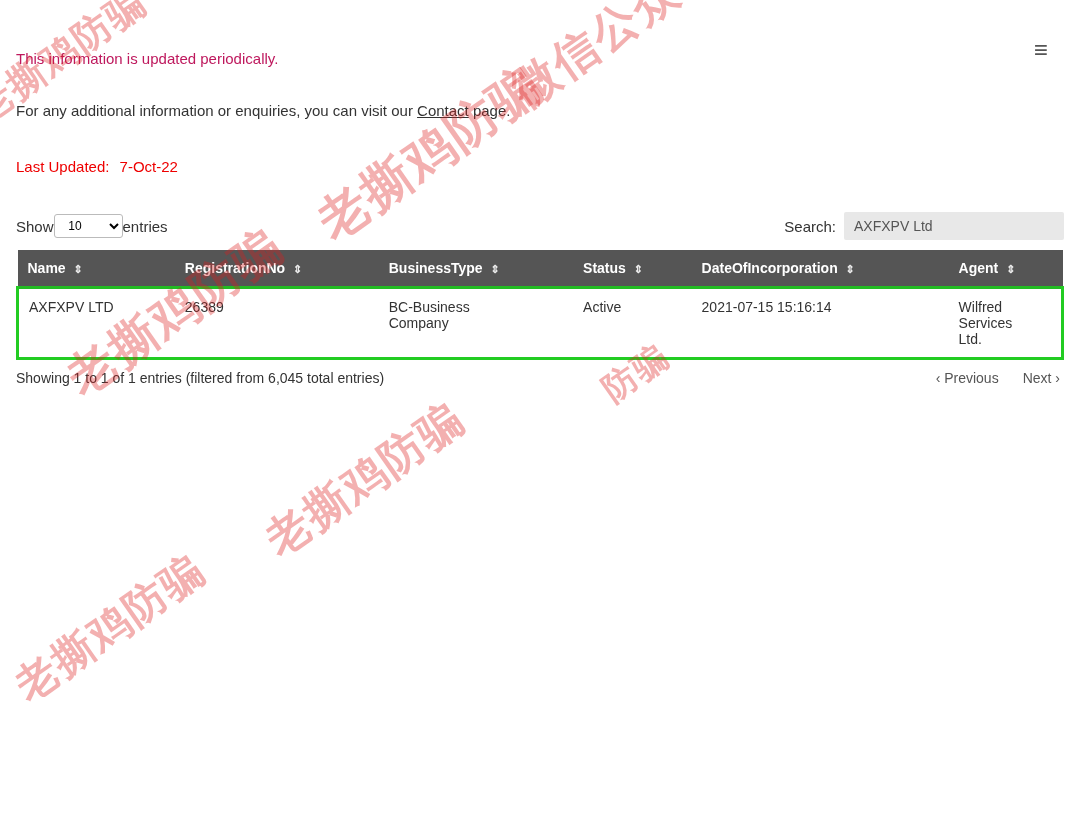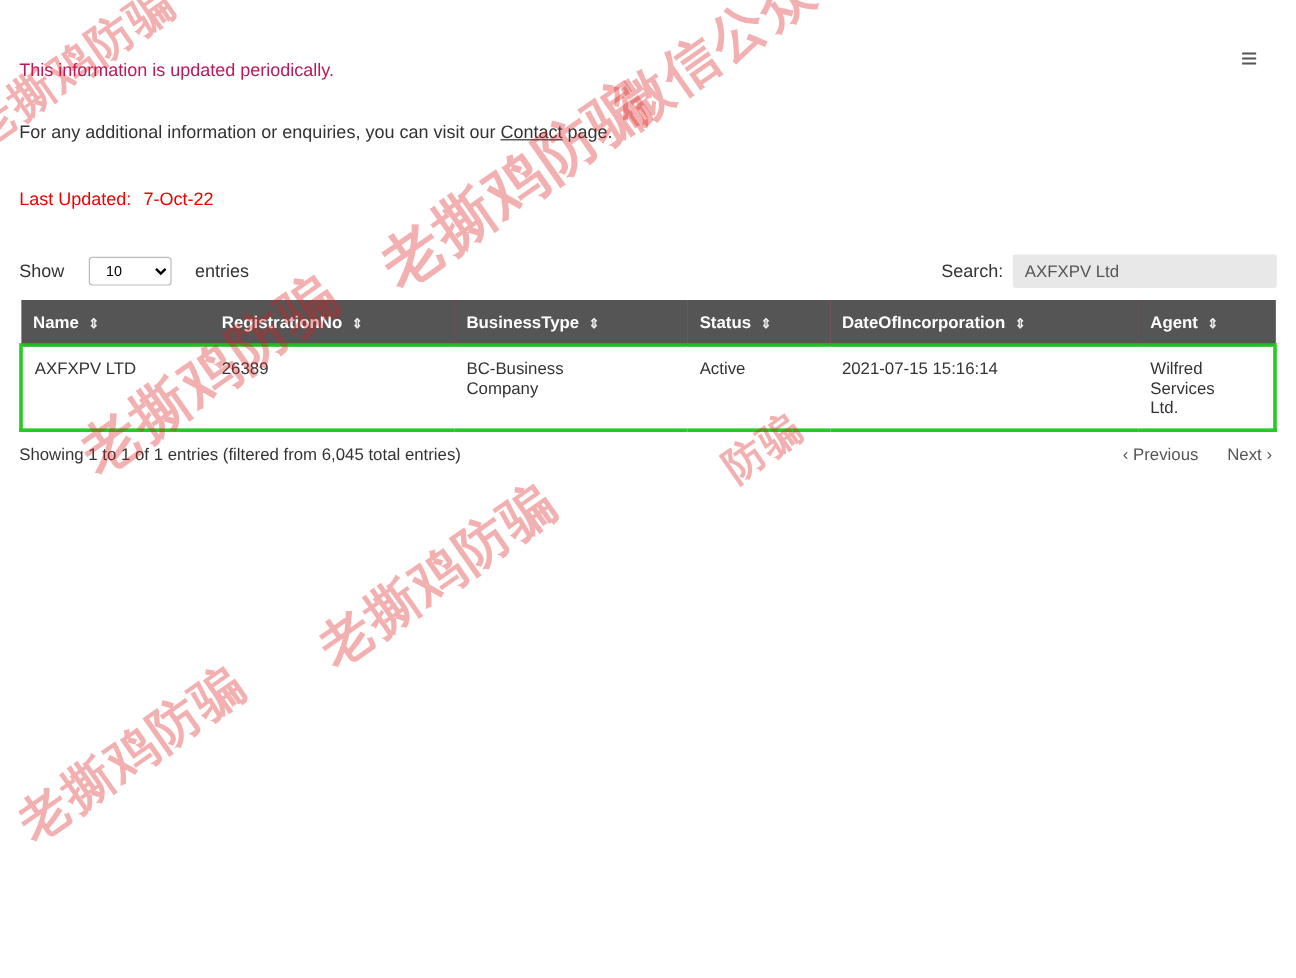--- a/index.html
+++ b/index.html
@@ -32,21 +32,21 @@
     }
     .controls-row {
       display: flex;
       justify-content: space-between;
       align-items: center;
       margin-bottom: 10px;
     }
     .show-entries {
       display: flex;
       align-items: center;
-      gap: 20px;
+      gap: 0;
       font-size: 15px;
     }
     .show-entries select {
       border: 1px solid #bbb;
       padding: 3px 20px 3px 6px;
       font-size: 12px;
       border-radius: 3px;
       background: #fff;
       cursor: pointer;
       text-align: center;

